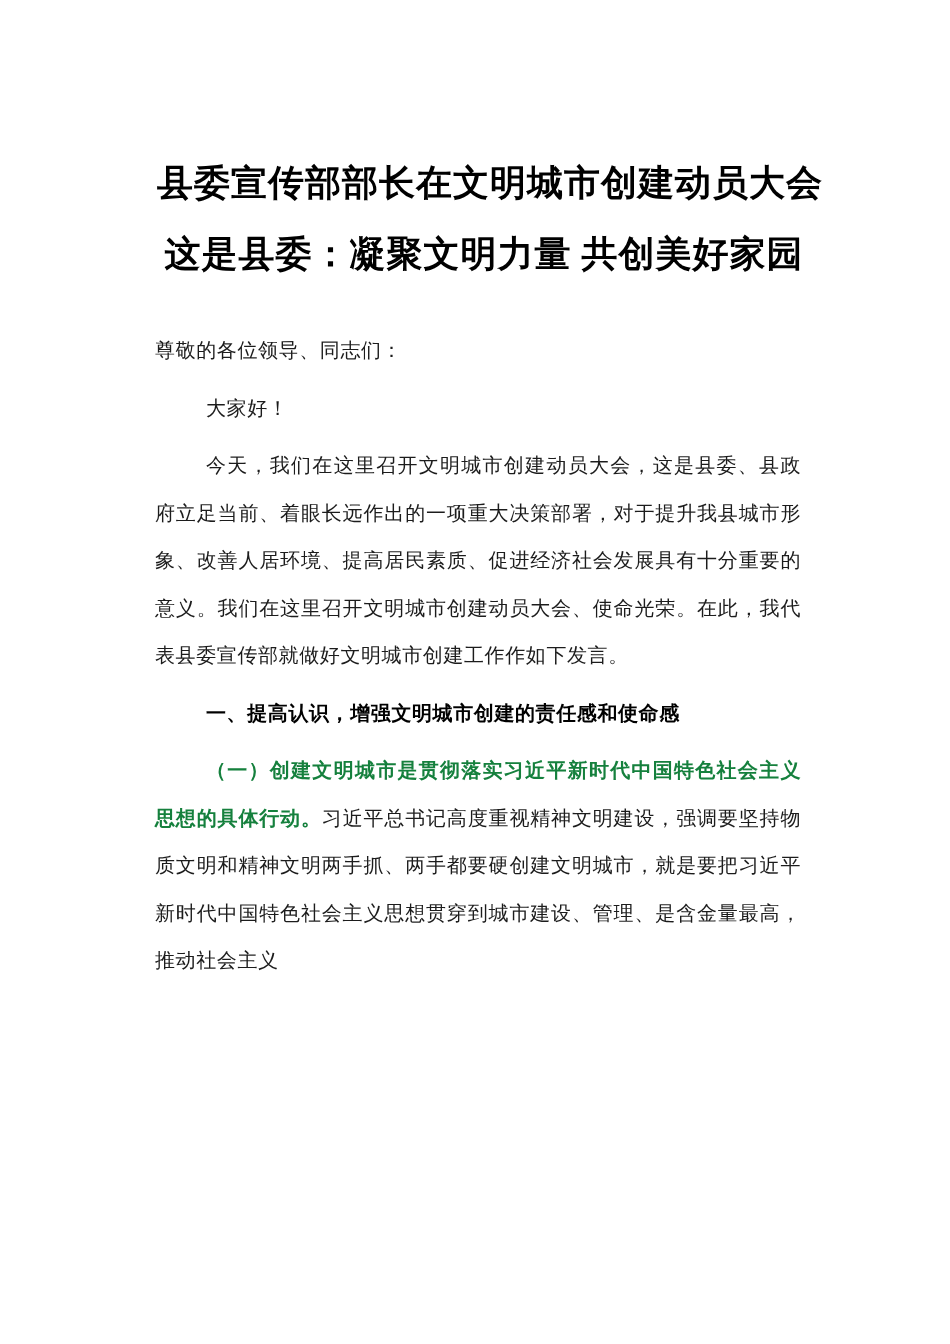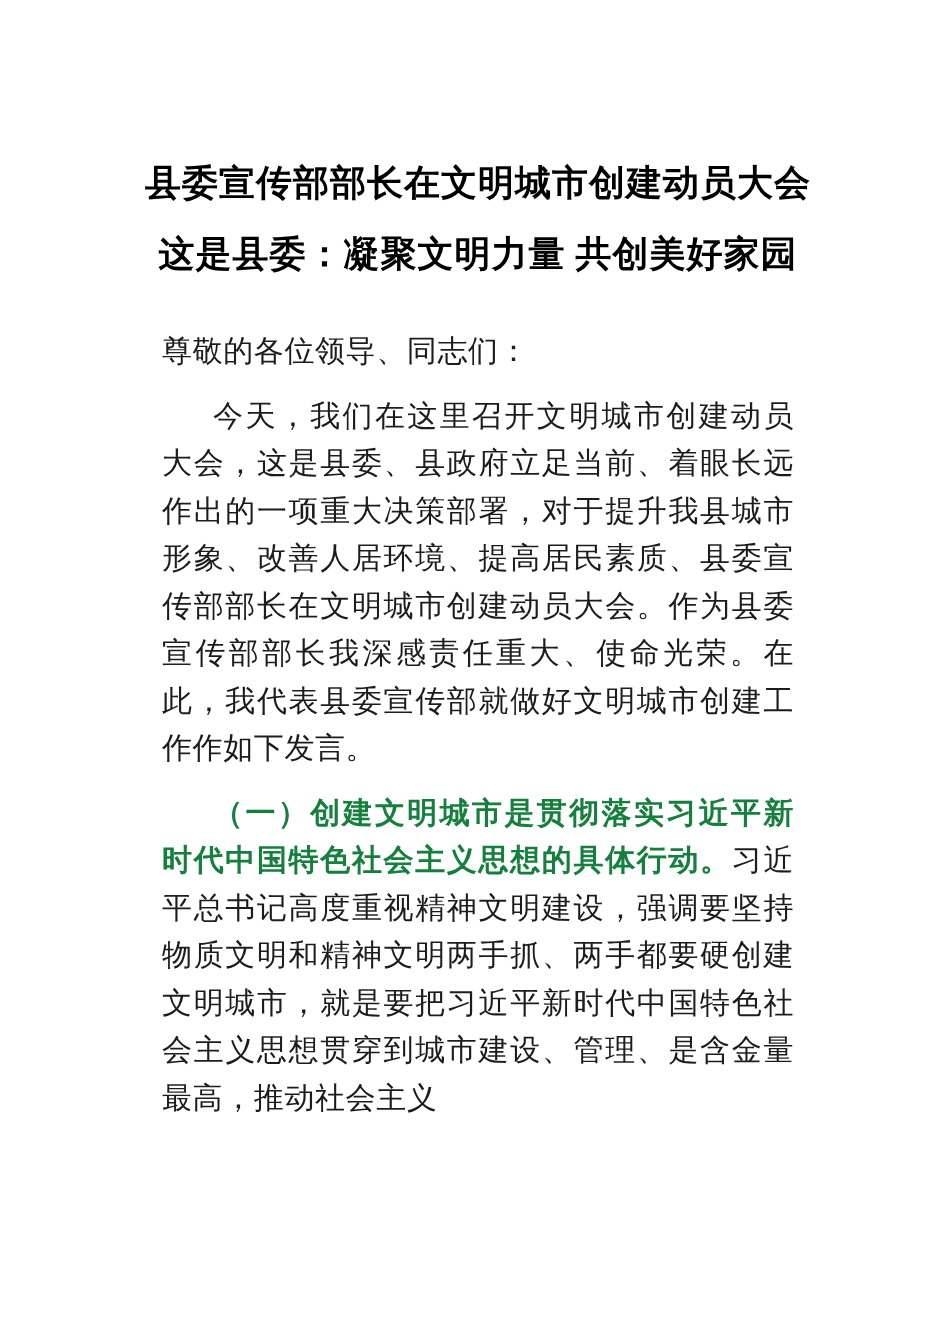--- a/index.html
+++ b/index.html
@@ -15,36 +15,36 @@
     overflow: hidden;
     font-family: "Liberation Serif", serif;
   }
   .content {
     position: absolute;
     left: 145px;
     top: 148px;
     width: 666px;
   }
   .title {
-    margin: 0 0 37px 0;
+    margin: 0 0 37px 12px;
     font-size: 36px;
     line-height: 71px;
     font-weight: 700;
     letter-spacing: 1px;
     text-align: center;
     color: #000000;
     font-family: "Liberation Serif", serif;
   }
   .title-line {
     display: block;
     white-space: nowrap;
   }
   .para {
-    margin: 17px;
-    font-size: 30px;
+    margin: 10px;
+    font-size: 20px;
     line-height: 47.5px;
     letter-spacing: 0.6px;
     color: #1c1c1c;
     text-align: justify;
     text-align-last: left;
     word-break: break-all;
   }
   .indent {
     text-indent: 51px;
   }
@@ -64,21 +64,23 @@
 <div class="page">
   <div class="content">
 
     <h1 class="title">
       <span class="title-line">县委宣传部部长在文明城市创建动员大会</span>
       <span class="title-line">这是县委：凝聚文明力量 共创美好家园</span>
     </h1>
 
     <p class="para">尊敬的各位领导、同志们：</p>
 
+    <p class="para indent">大家好！</p>
 
-    <p class="para indent">今天，我们在这里召开文明城市创建动员大会，这是县委、县政府立足当前、着眼长远作出的一项重大决策部署，对于提升我县城市形象、改善人居环境、提高居民素质、县委宣传部部长在文明城市创建动员大会。作为县委宣传部部长我深感责任重大、使命光荣。在此，我代表县委宣传部就做好文明城市创建工作作如下发言。</p>
+    <p class="para indent">今天，我们在这里召开文明城市创建动员大会，这是县委、县政府立足当前、着眼长远作出的一项重大决策部署，对于提升我县城市形象、改善人居环境、提高居民素质、促进经济社会发展具有十分重要的意义。我们在这里召开文明城市创建动员大会、使命光荣。在此，我代表县委宣传部就做好文明城市创建工作作如下发言。</p>
 
+    <p class="para indent heading">一、提高认识，增强文明城市创建的责任感和使命感</p>
 
 
     <p class="para indent"><b class="lead">（一）创建文明城市是贯彻落实习近平新时代中国特色社会主义思想的具体行动。</b><span>习近平总书记高度重视精神文明建设，强调要坚持物质文明和精神文明两手抓、两手都要硬创建文明城市，就是要把习近平新时代中国特色社会主义思想贯穿到城市建设、管理、是含金量最高，推动社会主义</span></p>
 
   </div>
 </div>
 
 </body></html>

